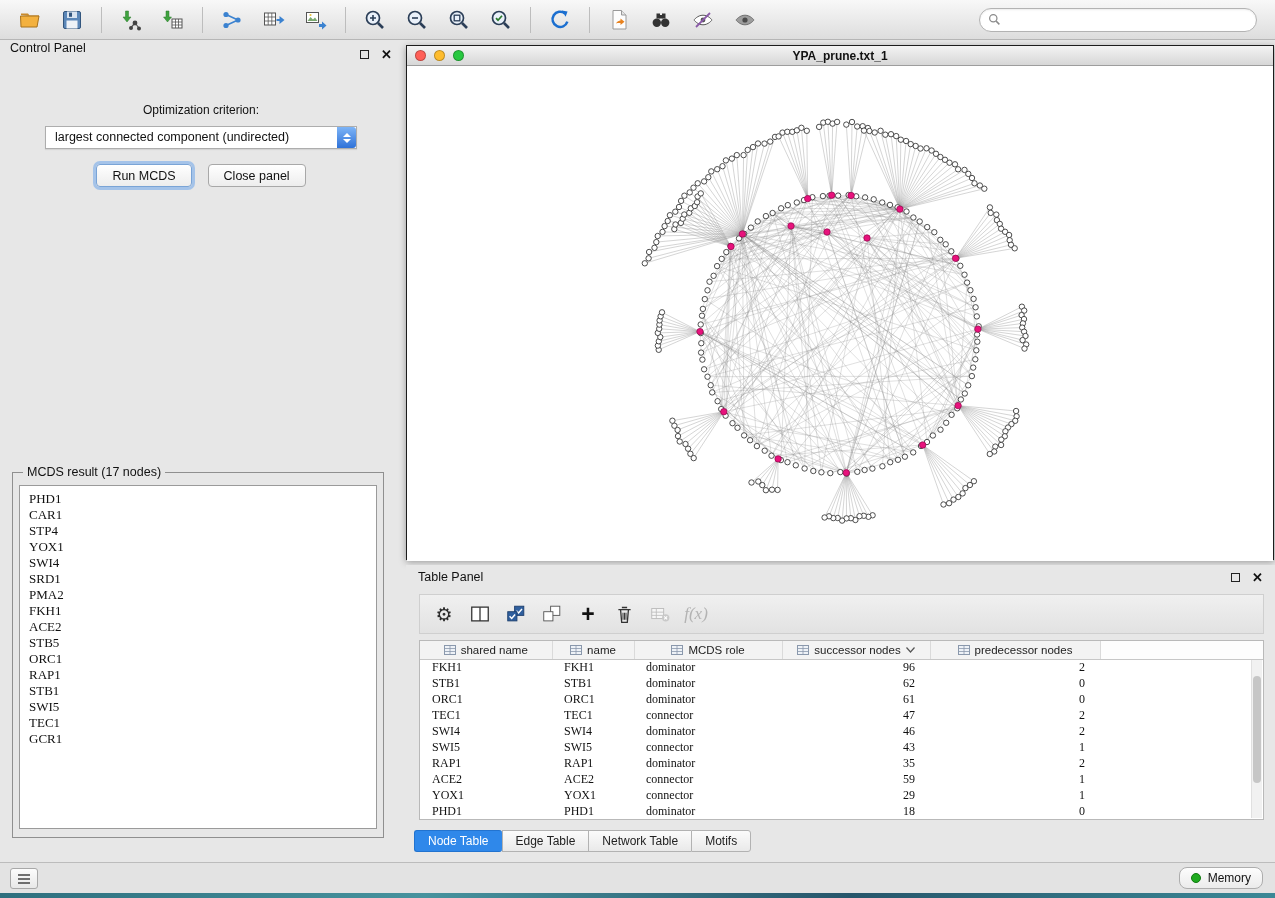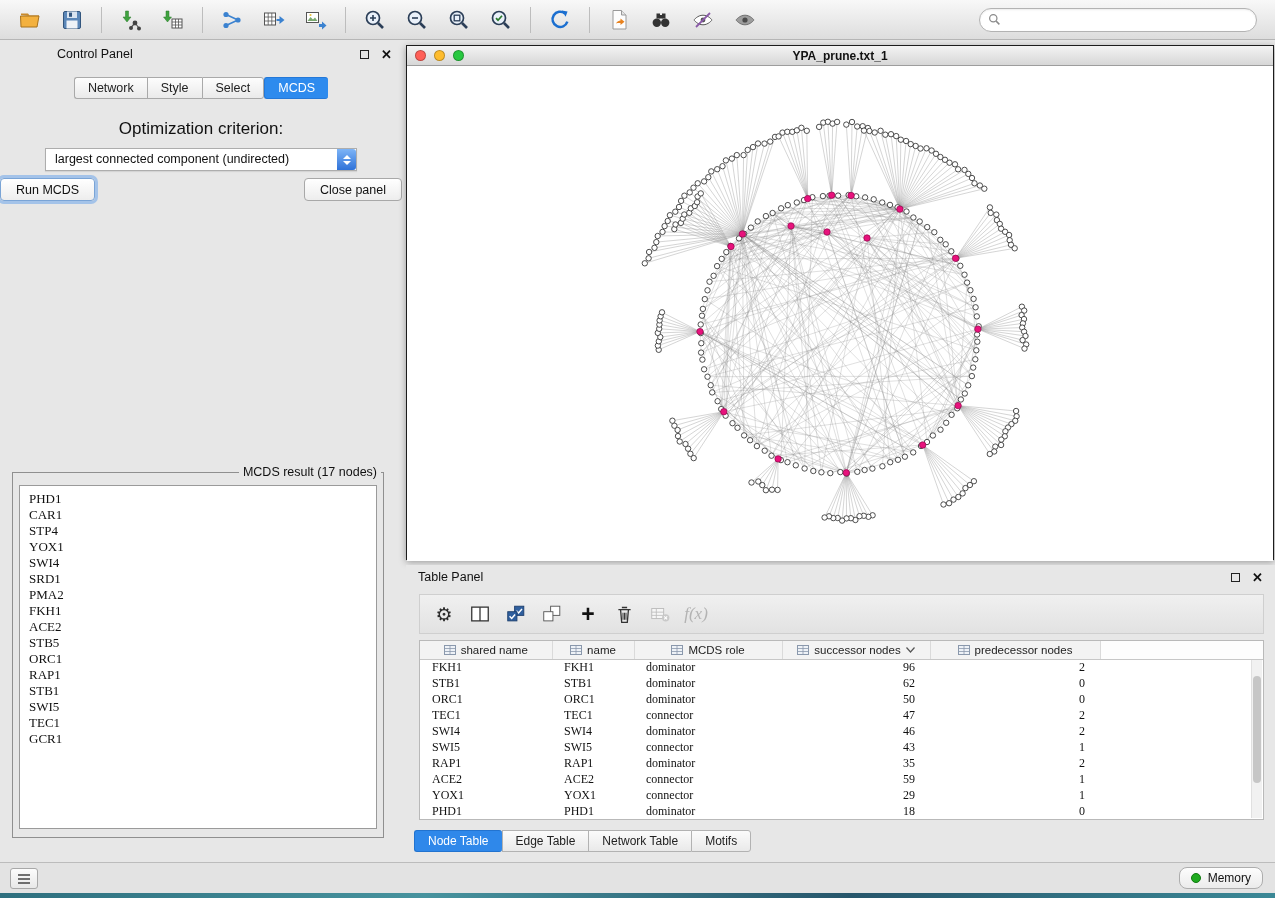--- a/index.html
+++ b/index.html
@@ -7,40 +7,40 @@
   body{position:relative;background:#e7e7e7;font-family:"Liberation Sans",sans-serif;color:#111;}
   
   .toolbar{position:absolute;left:0;top:0;width:1275px;height:40px;background:linear-gradient(#f8f8f8,#dddddd);border-bottom:1px solid #b6b6b6;display:flex;align-items:center;padding:0 10px;gap:2px;}
   .icon-btn{width:40px;height:34px;display:flex;align-items:center;justify-content:center;border-radius:4px;cursor:default;}
   .icon-btn svg{display:block;}
   .tb-divider{width:1px;height:26px;background:#bdbdbd;margin:0 7px;}
   .search-box{margin-left:auto;margin-right:8px;width:278px;height:24px;border:1px solid #b3b3b3;border-radius:13px;background:#fff;display:flex;align-items:center;padding:0 8px;box-shadow:inset 0 1px 2px rgba(0,0,0,.08);}
   .search-box input{border:none;outline:none;flex:1;font-size:12px;background:transparent;margin-left:6px;}
   
   .control-panel{position:absolute;left:0;top:41px;width:402px;height:821px;background:#e7e7e7;}
-  .panel-header{height:26px;display:flex;align-items:center;padding:0 10px;margin-left:47px;}
+  .panel-header{height:26px;display:flex;padding:0 10px;}
   .panel-title{font-size:12.5px;}
   .win-btns{margin-left:auto;display:flex;gap:12px;align-items:center;}
   .float-btn{width:9px;height:9px;border:1.5px solid #222;background:transparent;}
   .close-btn{font-size:13px;font-weight:700;line-height:1;color:#111;}
   .cp-tabs{display:flex;justify-content:center;margin-top:10px;}
   .cp-tab{font-size:12.5px;padding:3px 13px;background:linear-gradient(#fdfdfd,#eaeaea);border:1px solid #a9a9a9;border-right:none;color:#222;}
   .cp-tab:first-child{border-radius:3px 0 0 3px;}
   .cp-tab.last{border-right:1px solid #a9a9a9;border-radius:0 3px 3px 0;}
   .cp-tab.active{background:#2e8bee;border-color:#2478d8;color:#fff;border-radius:3px;}
-  .opt-label{text-align:center;font-size:17px;margin-top:20px;}
+  .opt-label{text-align:center;font-size:12px;margin-top:36px;}
   .dropdown{position:relative;width:312px;height:23px;margin:9px auto 0;background:#fff;border:1px solid #adadad;border-radius:0;font-size:12.5px;line-height:21px;padding-left:9px;box-shadow:0 1px 1px rgba(0,0,0,.08);}
   .dd-stepper{position:absolute;right:0px;top:0px;width:19px;height:21px;border-radius:0 3px 3px 0;background:linear-gradient(#7db4f7,#2f72d8);display:flex;flex-direction:column;align-items:center;justify-content:center;gap:2px;}
   .dd-up{width:0;height:0;border-left:4px solid transparent;border-right:4px solid transparent;border-bottom:4px solid #fff;}
   .dd-down{width:0;height:0;border-left:4px solid transparent;border-right:4px solid transparent;border-top:4px solid #fff;}
-  .cp-buttons{display:flex;justify-content:space-between;gap:16px;margin-top:7px;}
+  .cp-buttons{display:flex;justify-content:center;gap:16px;margin-top:15px;}
   .btn{height:23px;padding:0 15px;font-size:12.5px;background:linear-gradient(#ffffff,#ededed);border:1px solid #a8a8a8;border-radius:4px;color:#111;}
   .btn.focused{box-shadow:0 0 0 3px rgba(110,165,235,.55);border-color:#7aa4d6;}
   .result-fieldset{position:absolute;left:12px;top:424px;width:372px;height:373px;border:1px solid #8f8f8f;padding:6px 6px 8px 6px;}
-  .result-fieldset legend{font-size:12.5px;padding:0 4px;margin-left:4px;text-align:right;}
+  .result-fieldset legend{font-size:12.5px;padding:0 4px;margin-left:4px;}
   .result-list{width:100%;height:100%;background:#fff;border:1px solid #9a9a9a;padding:5px 9px;overflow:hidden;}
   .result-item{font:13px "Liberation Serif",serif;line-height:16px;color:#111;}
   
   .network-window{position:absolute;left:406px;top:45px;width:868px;height:515px;background:#fff;border:1px solid #1c1c1c;box-shadow:0 2px 7px rgba(0,0,0,.35);}
   .nw-titlebar{position:relative;height:20px;background:linear-gradient(#f3f3f3,#d7d7d7);border-bottom:1px solid #9d9d9d;display:flex;align-items:center;}
   .lights{display:flex;gap:8px;padding-left:8px;z-index:2;}
   .light{width:11px;height:11px;border-radius:50%;border:1px solid rgba(0,0,0,.25);}
   .light.red{background:#ff5f57;}.light.yellow{background:#febc2e;}.light.green{background:#28c840;}
   .nw-title{position:absolute;left:0;right:0;text-align:center;font-size:12px;font-weight:700;color:#111;}
   .network-svg{display:block;width:866px;height:495px;background:#fff;}
@@ -206,26 +206,20 @@
   </div>
 </div>
 
 <div class="control-panel">
   <div class="panel-header">
     <span class="panel-title">Control Panel</span>
     <span class="win-btns">
       <span class="float-btn"></span>
       <span class="close-btn">✕</span>
     </span>
-  </div>
-  <div class="cp-tabs">
-    <span class="cp-tab">Network</span>
-    <span class="cp-tab">Style</span>
-    <span class="cp-tab last">Select</span>
-    <span class="cp-tab active">MCDS</span>
   </div>
   <div class="opt-label">Optimization criterion:</div>
   <div class="dropdown">
     <span>largest connected component (undirected)</span>
     <span class="dd-stepper">
         <span class="dd-up"></span>
         <span class="dd-down"></span>
       </span>
   </div>
   <div class="cp-buttons">
@@ -682,21 +676,21 @@
             <td>STB1</td>
             <td>dominator</td>
             <td class="num">62</td>
             <td class="num">0</td>
             <td></td>
           </tr>
           <tr>
             <td>ORC1</td>
             <td>ORC1</td>
             <td>dominator</td>
-            <td class="num">50</td>
+            <td class="num">61</td>
             <td class="num">0</td>
             <td></td>
           </tr>
           <tr>
             <td>TEC1</td>
             <td>TEC1</td>
             <td>connector</td>
             <td class="num">47</td>
             <td class="num">2</td>
             <td></td>

